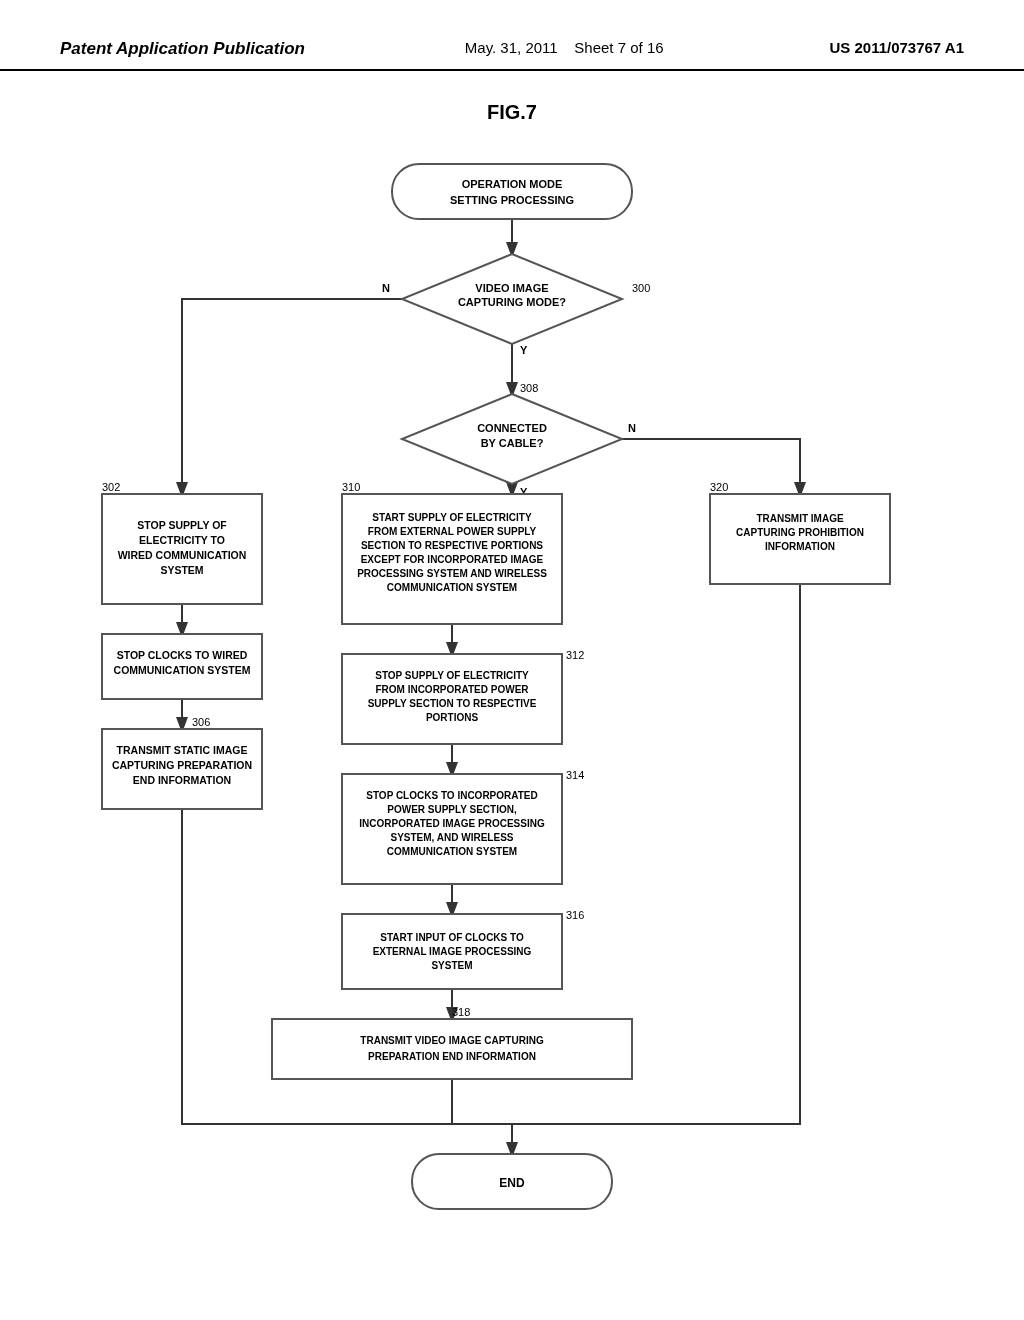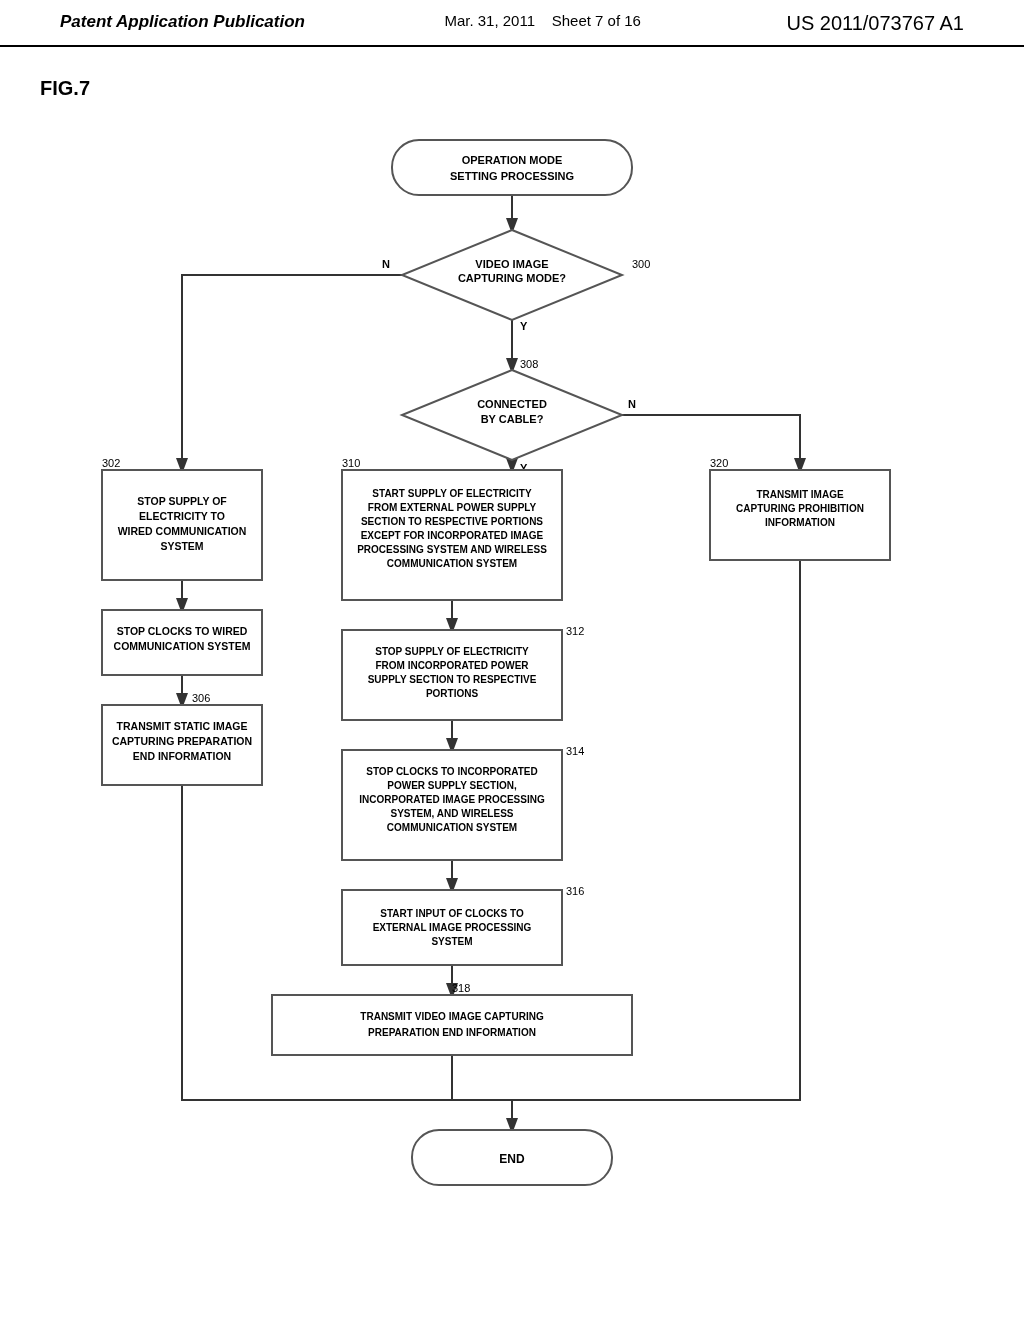--- a/index.html
+++ b/index.html
@@ -9,47 +9,47 @@
       width: 1024px;
       min-height: 1320px;
       position: relative;
     }
 
     
     .header {
       display: flex;
       justify-content: space-between;
       align-items: flex-start;
-      padding: 12px 60px 10px 60px;
+      padding: 39px 60px 10px 60px;
       border-bottom: 2px solid #000;
     }
     .header-left {
       font-weight: bold;
       font-size: 17px;
       font-style: italic;
     }
     .header-center {
       font-size: 15px;
       text-align: center;
     }
     .header-right {
-      font-size: 20px;
-      font-weight: normal;
+      font-size: 15px;
+      font-weight: bold;
       margin-left: 6px;
     }
 
     
     .main {
       padding: 30px 40px;
       position: relative;
     }
 
     
     .fig-title {
-      text-align: left;
+      text-align: center;
       font-size: 20px;
       font-weight: bold;
       margin-bottom: 30px;
     }
 
     
     .flowchart {
       position: relative;
       width: 880px;
       margin: 0 auto;
@@ -65,21 +65,21 @@
       height: 100%;
       pointer-events: none;
     }
   </style>
 </head>
 <body>
 
 <div class="header">
   <div class="header-left">Patent Application Publication</div>
   <div class="header-center">
-    <span>Mar. 31, 2011</span>&nbsp;&nbsp;&nbsp;
+    <span>May. 31, 2011</span>&nbsp;&nbsp;&nbsp;
     <span>Sheet 7 of 16</span>
   </div>
   <div class="header-right">US 2011/073767 A1</div>
 </div>
 
 <div class="main">
   <div class="fig-title">FIG.7</div>
 
   <div class="flowchart">
 

